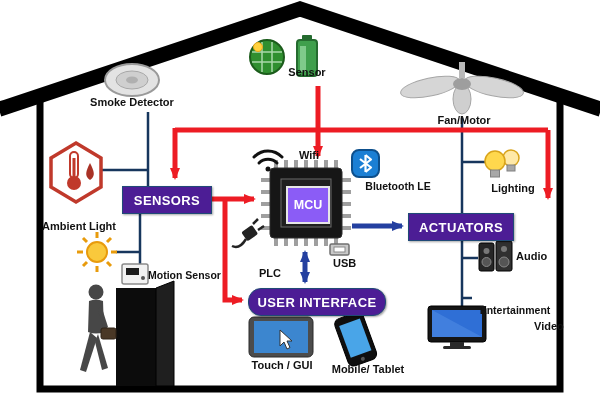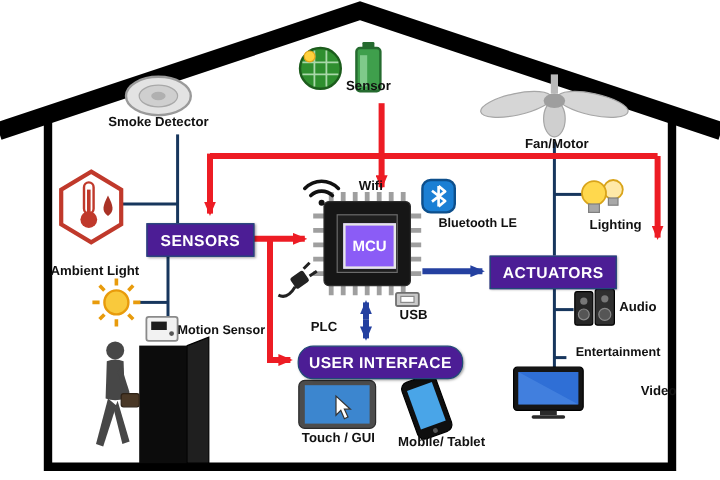--- a/index.html
+++ b/index.html
@@ -202,18 +202,18 @@
 <div class="label" style="left:284px;top:66px;width:46px;">Sensor</div>
 <div class="label" style="left:432px;top:114px;width:64px;">Fan/Motor</div>
 <div class="label" style="left:28px;top:220px;width:88px;text-align:right;">Ambient Light</div>
 <div class="label small left" style="left:148px;top:269px;width:74px;">Motion Sensor</div>
 <div class="label left" style="left:286px;top:149px;width:32px;margin-left:13px;">Wifi</div>
 <div class="label small" style="left:346px;top:180px;width:80px;margin-left:12px;">Bluetooth LE</div>
 <div class="label left" style="left:259px;top:231px;width:30px;margin-top:36px;">PLC</div>
 <div class="label left" style="left:333px;top:257px;width:32px;">USB</div>
 <div class="label" style="left:484px;top:182px;width:58px;">Lighting</div>
 <div class="label left" style="left:516px;top:250px;width:44px;">Audio</div>
-<div class="label small" style="left:470px;top:288px;width:90px;">Entertainment</div>
+<div class="label small" style="left:470px;top:304px;width:90px;">Entertainment</div>
 <div class="label left" style="left:494px;top:320px;width:42px;margin-left:40px;">Video</div>
 <div class="label" style="left:246px;top:359px;width:72px;">Touch / GUI</div>
 <div class="label" style="left:324px;top:363px;width:88px;">Mobile/ Tablet</div>
 
 </div>
 
 </body></html>

